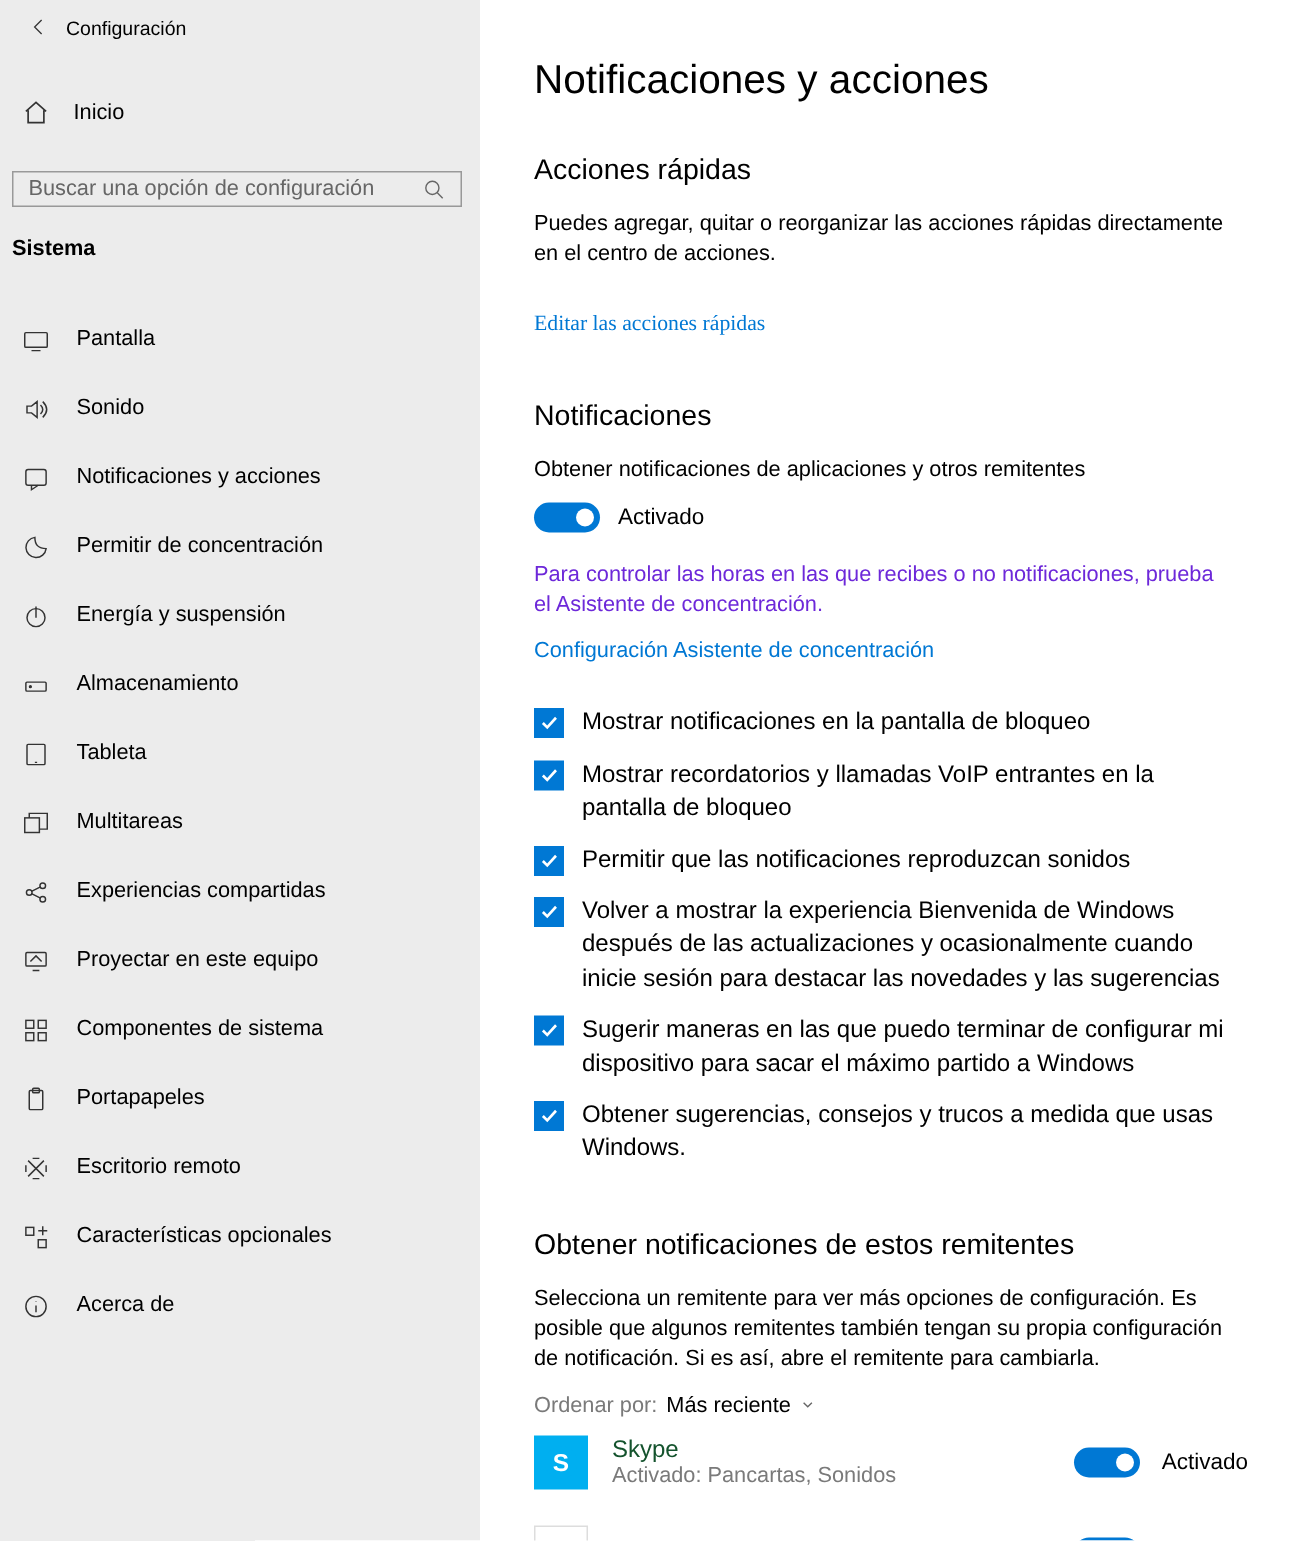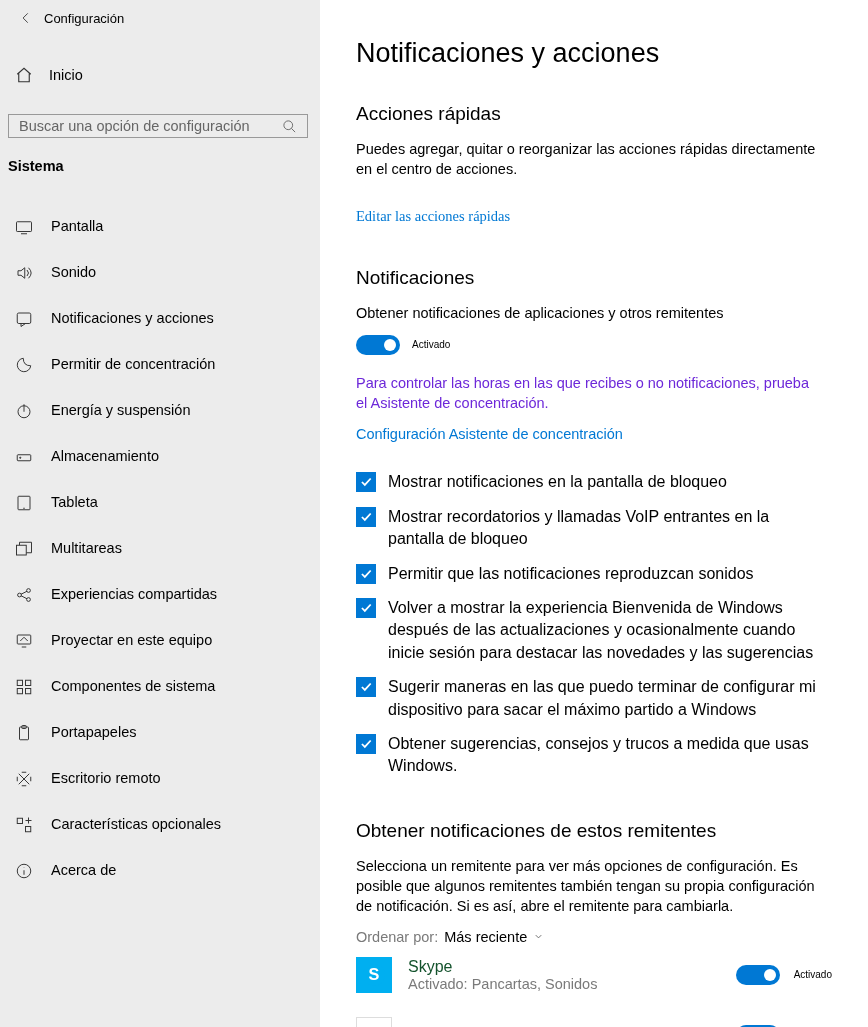--- a/index.html
+++ b/index.html
@@ -28,21 +28,21 @@
     h1.page-title { font-size: 27px; font-weight: 540; margin-bottom: 34px; letter-spacing: 0px; }
     .section-h { font-size: 19px; font-weight: 540; margin-bottom: 14px; }
     .section-p { font-size: 14.5px; line-height: 1.4; color: #000; max-width: 460px; margin-bottom: 12px; }
     .section-p.gray { color: #6d28d9; }
     a.link { color: #0078d4; font-size: 14.5px; text-decoration: none; display: inline-block; }
     .section-block { margin-bottom: 42px; }
     
     .toggle-row { display: flex; align-items: center; gap: 12px; margin: 10px 0 18px 0; }
     .toggle { width: 44px; height: 20px; background: #0078d4; border-radius: 20px; position: relative; }
     .toggle::after { content: ""; width: 12px; height: 12px; background: #fff; border-radius: 50%; position: absolute; right: 4px; top: 4px; }
-    .toggle-label { font-size: 10px; }
+    .toggle-label { font-size: 15px; }
     
     .check-list { margin-top: 18px; }
     .check-row { display: flex; gap: 12px; margin-bottom: 12px; max-width: 460px; }
     .checkbox { width: 20px; height: 20px; min-width: 20px; background: #0078d4; display: flex; align-items: center; justify-content: center; margin-top: 1px; }
     .checkbox svg { width: 14px; height: 14px; }
     .check-text { font-size: 16px; line-height: 1.4; }
     
     .sort-row { display: flex; align-items: center; gap: 6px; font-size: 14.5px; color: #7a7a7a; }
     .sort-row .sel { color: #000; }
     .sort-row .chev { font-size: 11px; color: #666; }

